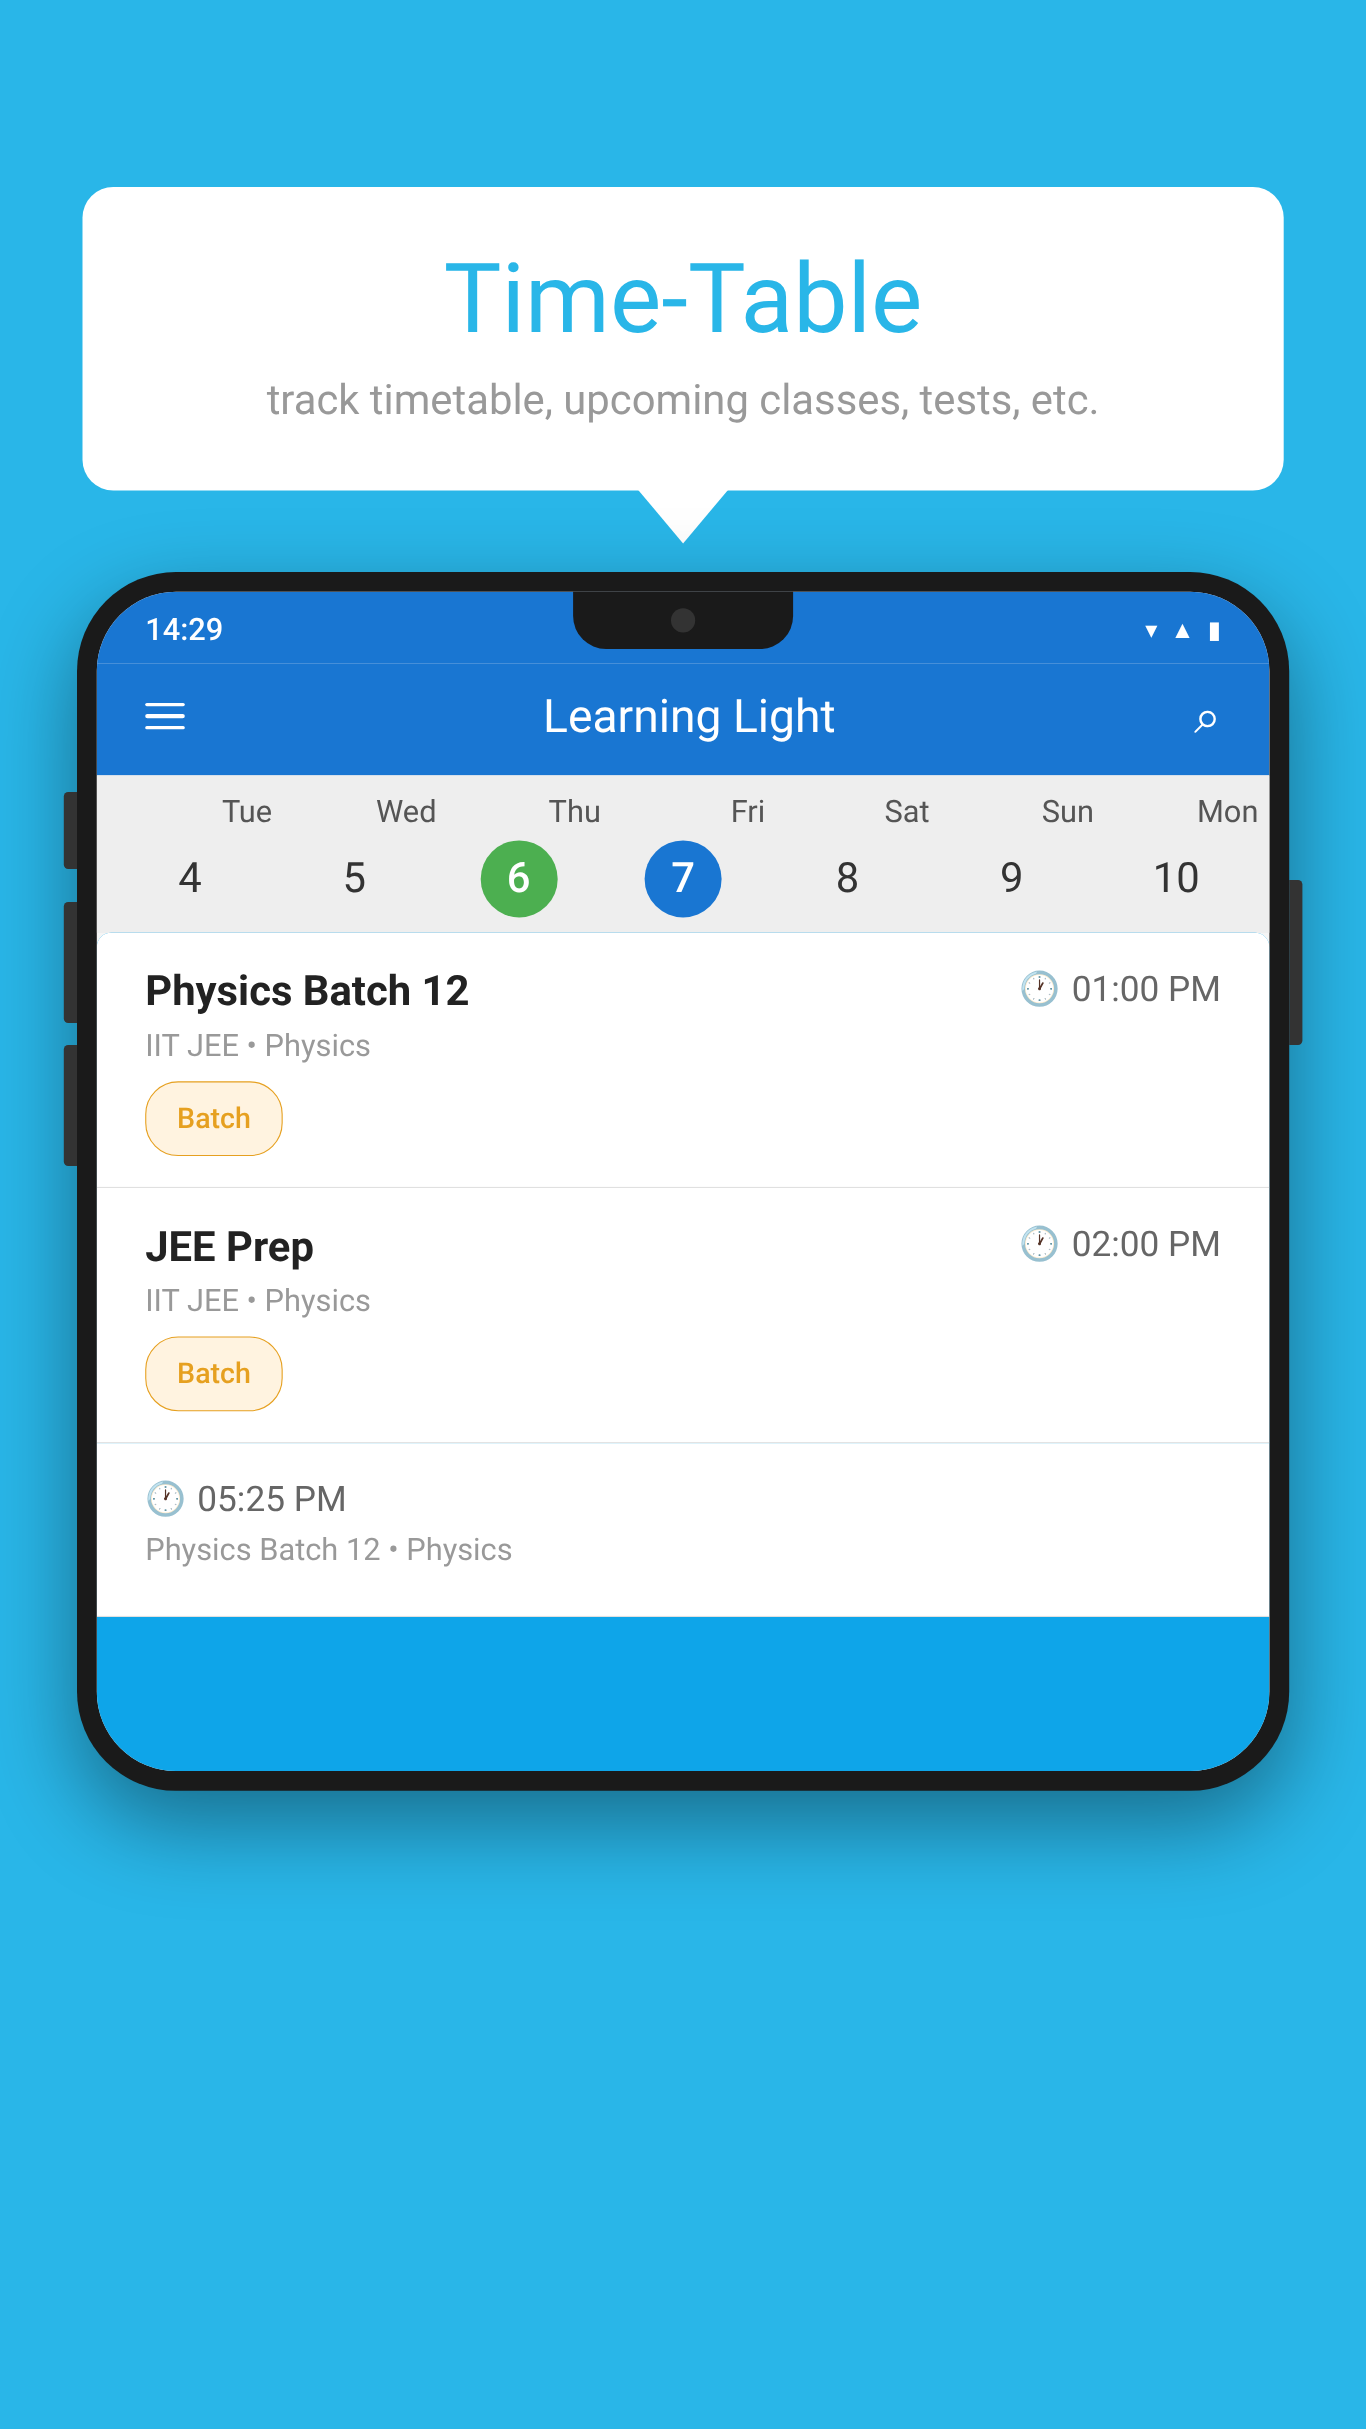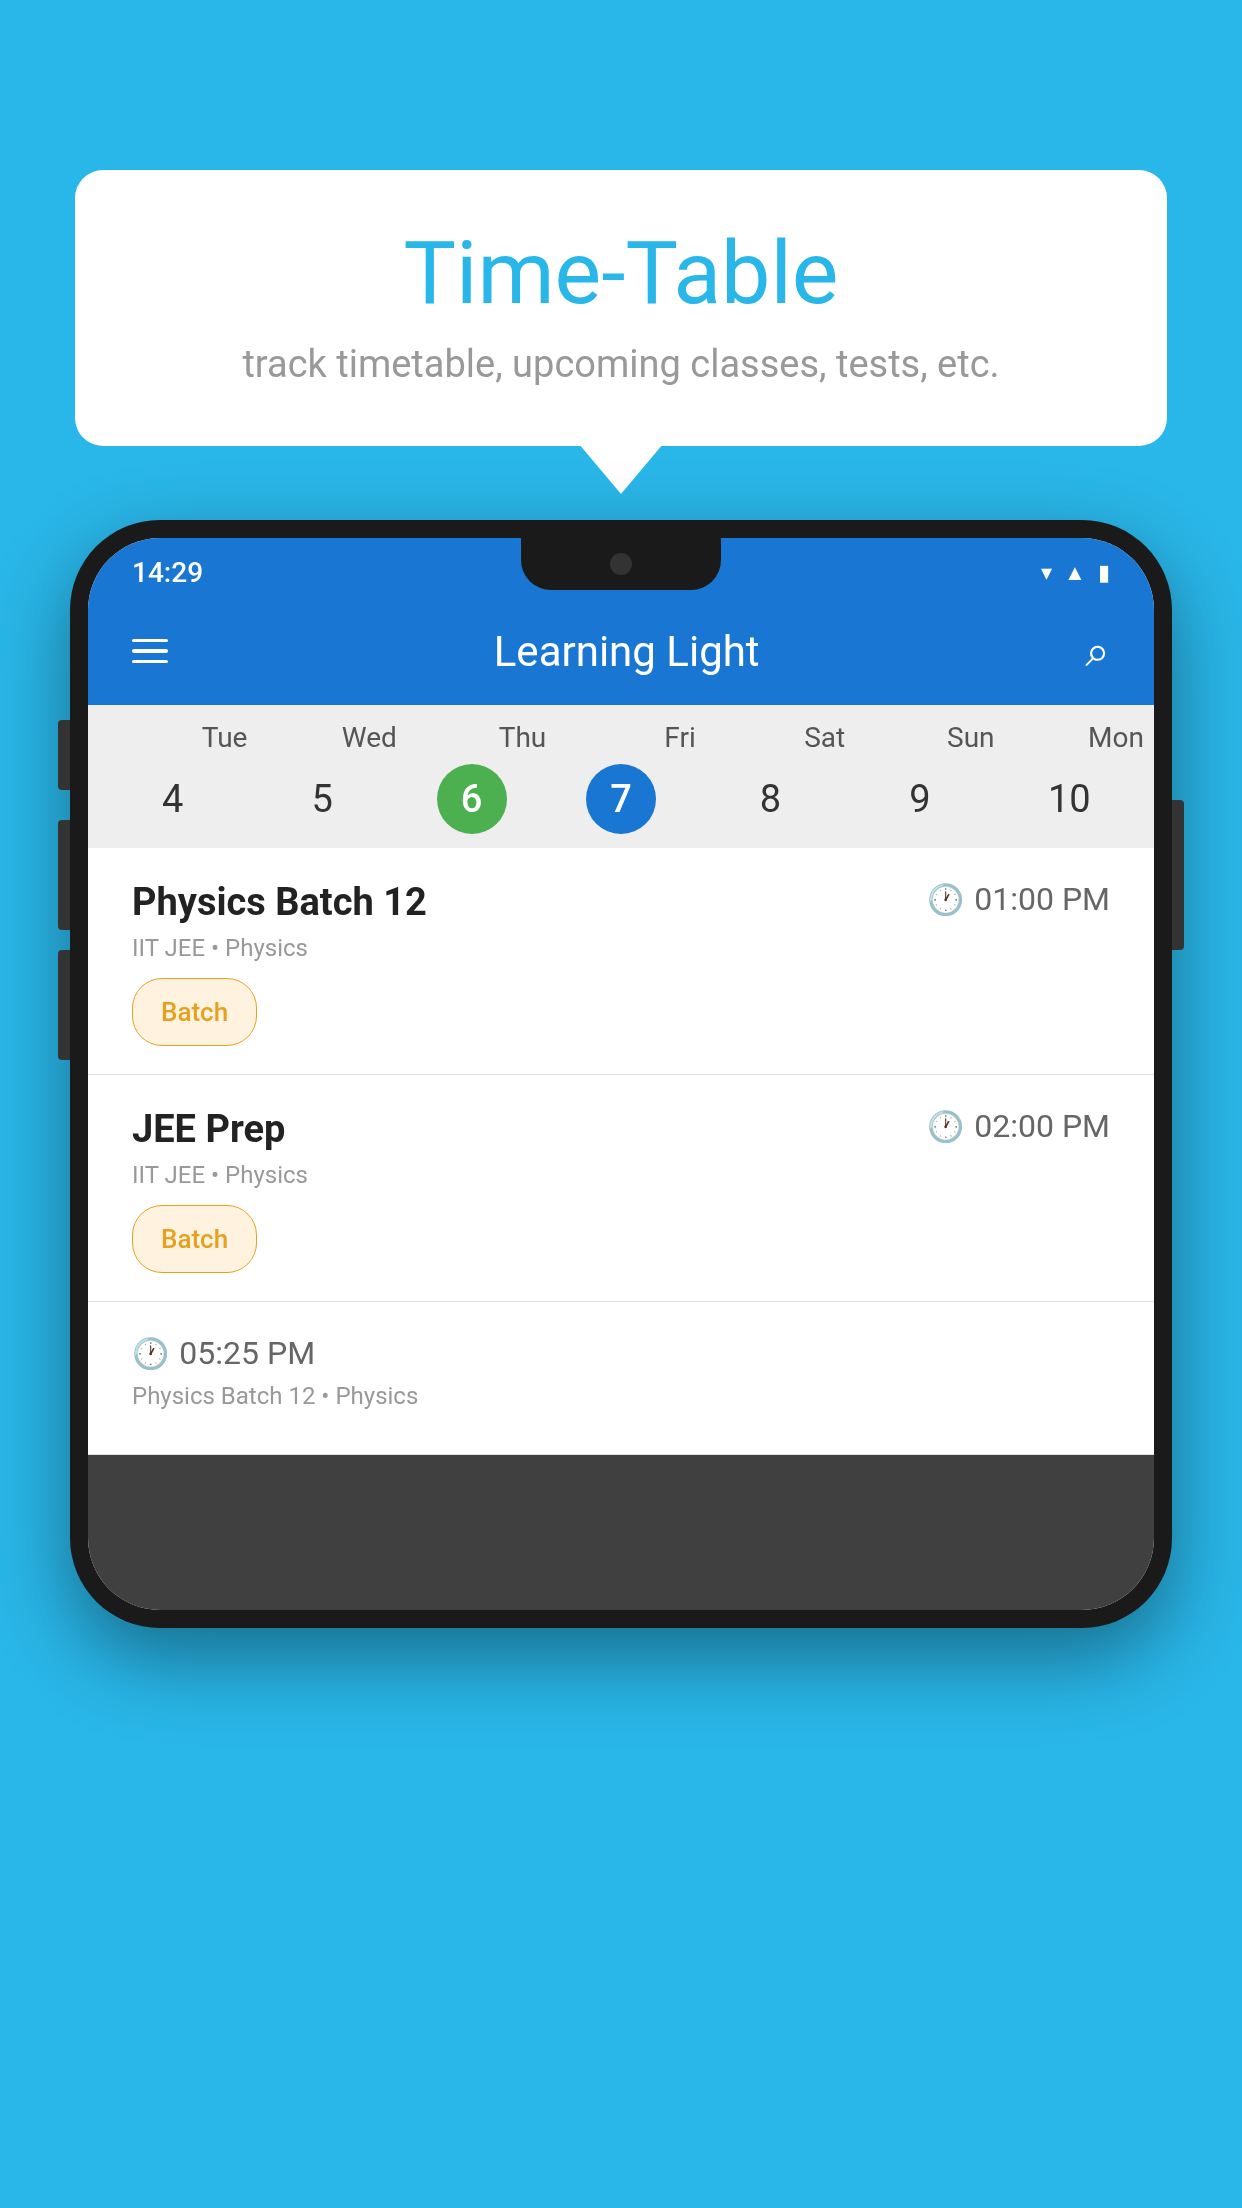--- a/index.html
+++ b/index.html
@@ -268,21 +268,22 @@
       font-size: 28px;
       color: #555;
       padding: 10px 0 18px;
       background: #eeeeee;
     }
 
     
     .schedule-list {
       flex: 1;
       overflow: hidden;
-      background: #404040;
+      background: #0ea5e9;
+      border-radius: 13px;
     }
 
     .schedule-item {
       background: #fff;
       border-bottom: 1px solid #e0e0e0;
       padding: 32px 44px 28px;
     }
 
     .schedule-item-header {
       display: flex;
@@ -305,21 +306,21 @@
       font-size: 32px;
       font-weight: 400;
     }
 
     .clock-icon {
       font-size: 30px;
       color: #999;
     }
 
     .schedule-subtitle {
-      font-size: 24px;
+      font-size: 28px;
       color: #999;
       margin-bottom: 16px;
     }
 
     .batch-badge {
       display: inline-block;
       background: #fff3e0;
       color: #e6a020;
       border: 1.5px solid #e6a020;
       border-radius: 30px;

